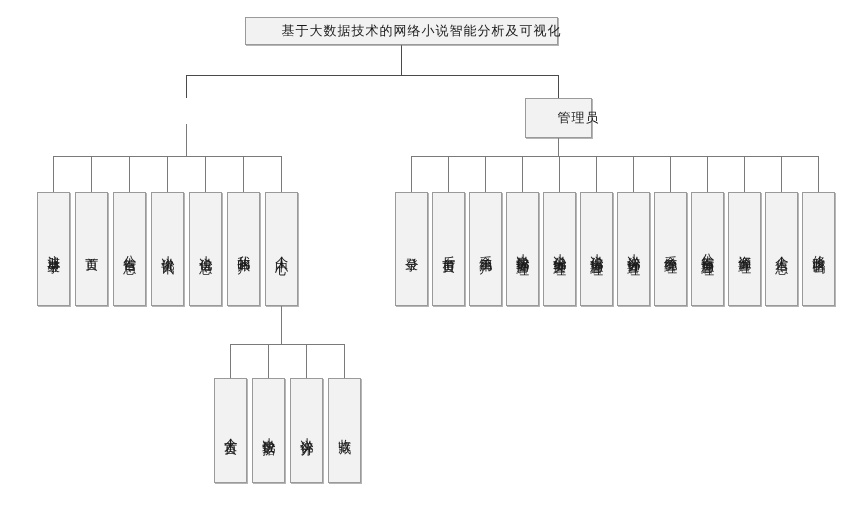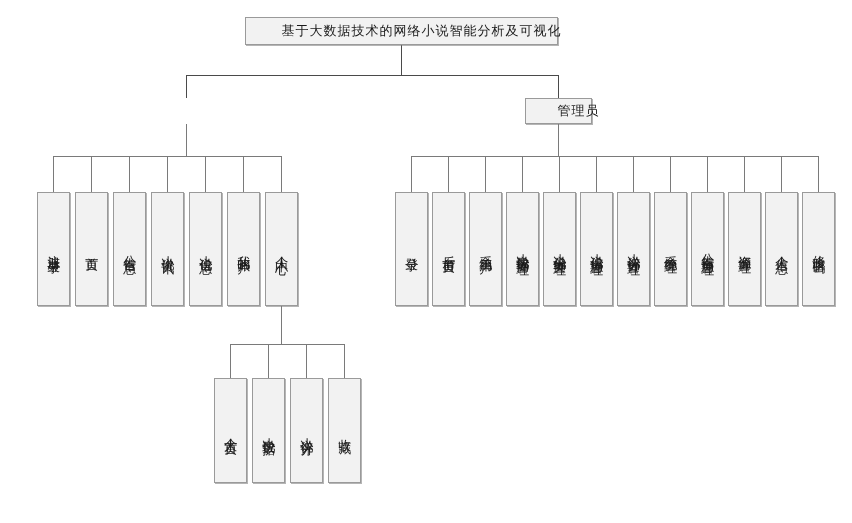--- a/index.html
+++ b/index.html
@@ -94,21 +94,21 @@
   <div class="seg v" style="left:596px; top:156px; height:36px;"></div>
   <div class="seg v" style="left:633px; top:156px; height:36px;"></div>
   <div class="seg v" style="left:670px; top:156px; height:36px;"></div>
   <div class="seg v" style="left:707px; top:156px; height:36px;"></div>
   <div class="seg v" style="left:744px; top:156px; height:36px;"></div>
   <div class="seg v" style="left:781px; top:156px; height:36px;"></div>
   <div class="seg v" style="left:818px; top:156px; height:36px;"></div>
 
   <div class="node h" style="left:245px; top:17px; width:313px; height:28px;">基于大数据技术的网络小说智能分析及可视化</div>
 
-  <div class="node h" style="left:525px; top:98px; width:67px; height:26px;">管理员</div>
+  <div class="node h" style="left:525px; top:98px; width:67px; height:40px;">管理员</div>
 
   <div class="node v" style="left:37px;  top:192px; width:33px; height:114px;">注册登录</div>
   <div class="node v" style="left:75px;  top:192px; width:33px; height:114px;">首页</div>
   <div class="node v" style="left:113px; top:192px; width:33px; height:114px;">公告信息</div>
   <div class="node v" style="left:151px; top:192px; width:33px; height:114px;">小说资讯</div>
   <div class="node v" style="left:189px; top:192px; width:33px; height:114px;">小说信息</div>
   <div class="node v" style="left:227px; top:192px; width:33px; height:114px;">我的账户</div>
   <div class="node v" style="left:265px; top:192px; width:33px; height:114px;">个人中心</div>
 
   <div class="node v" style="left:214px; top:378px; width:33px; height:105px;">个人首页</div>

